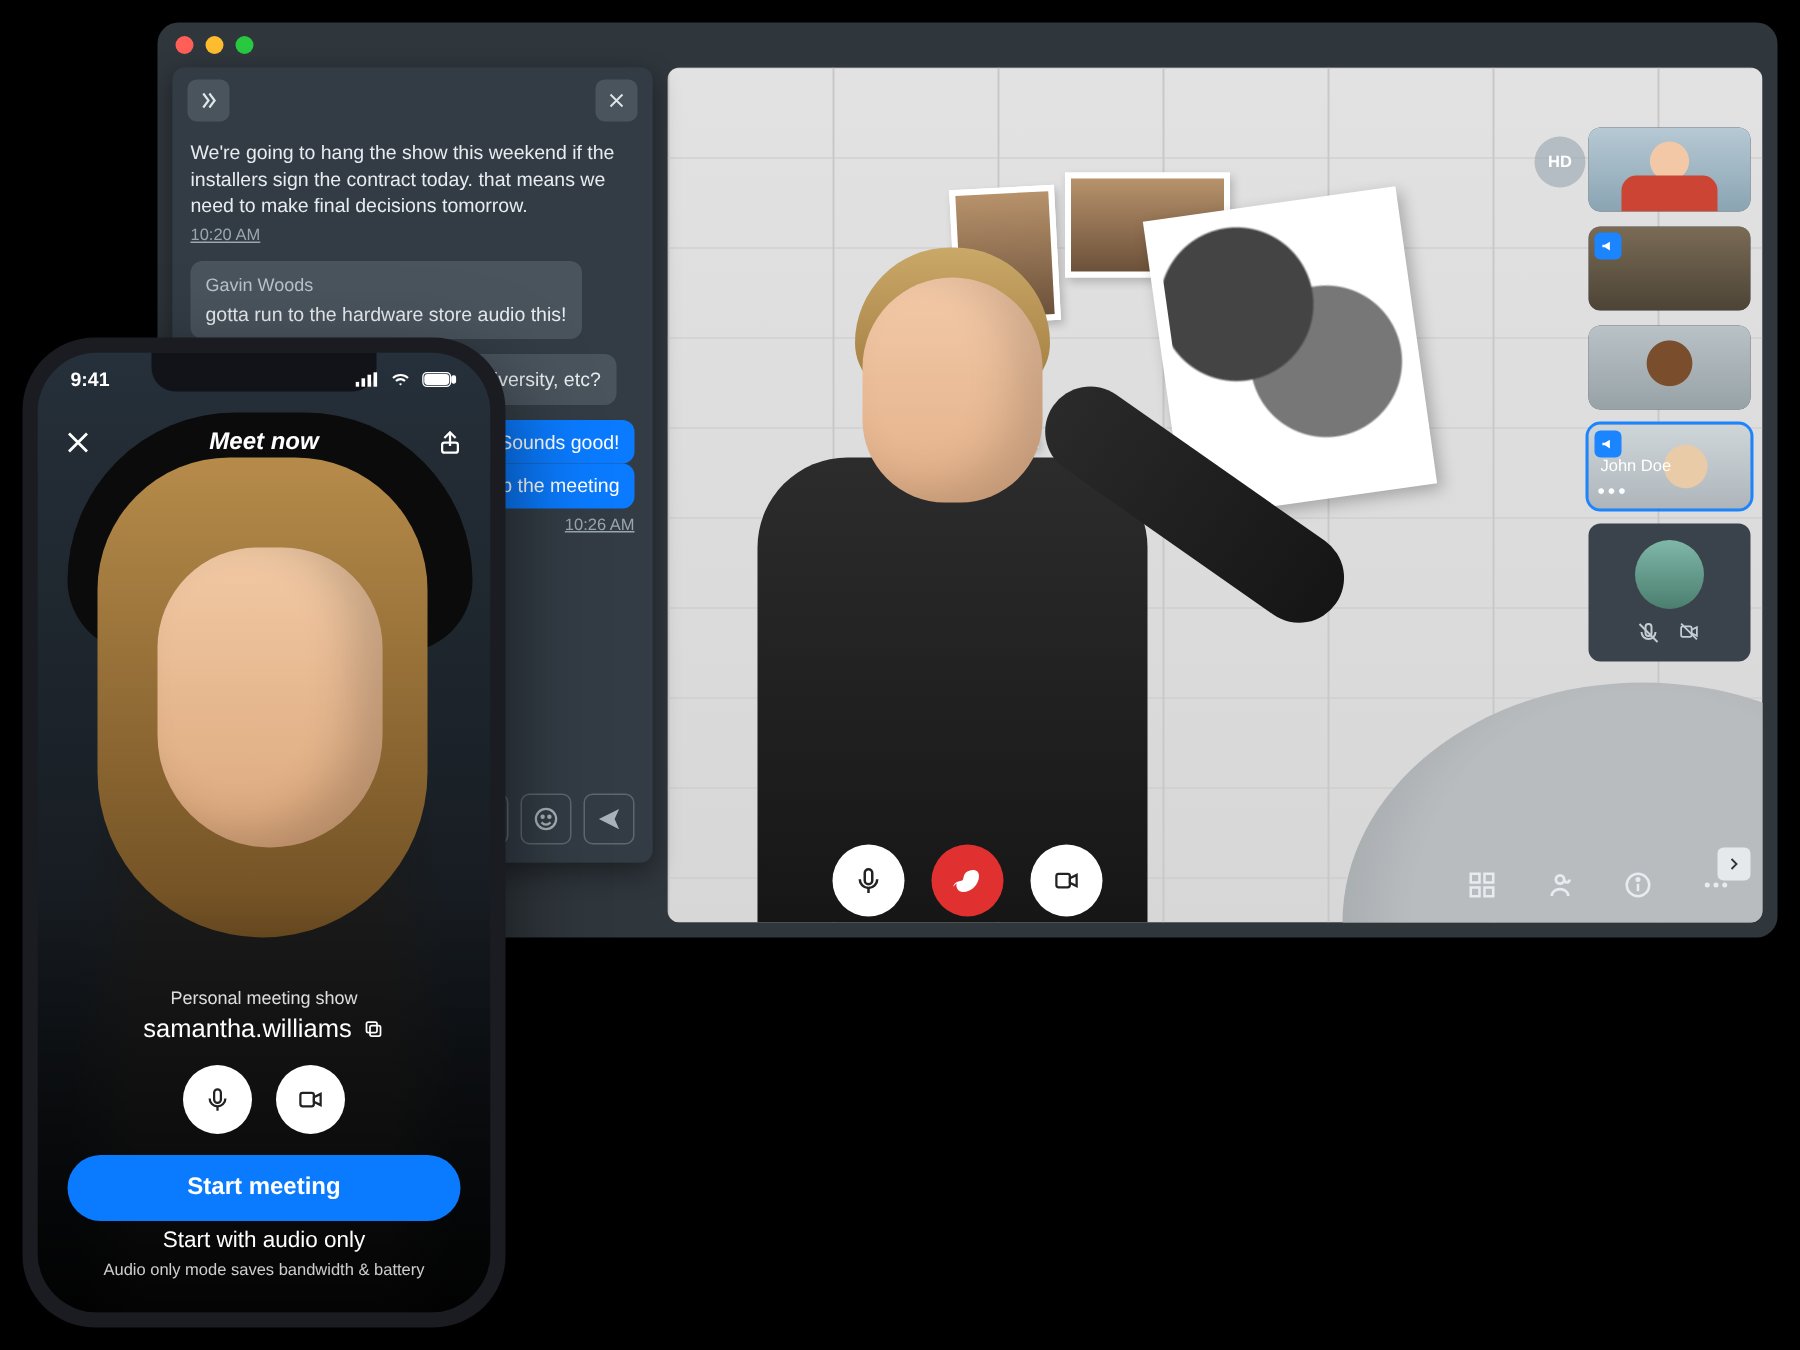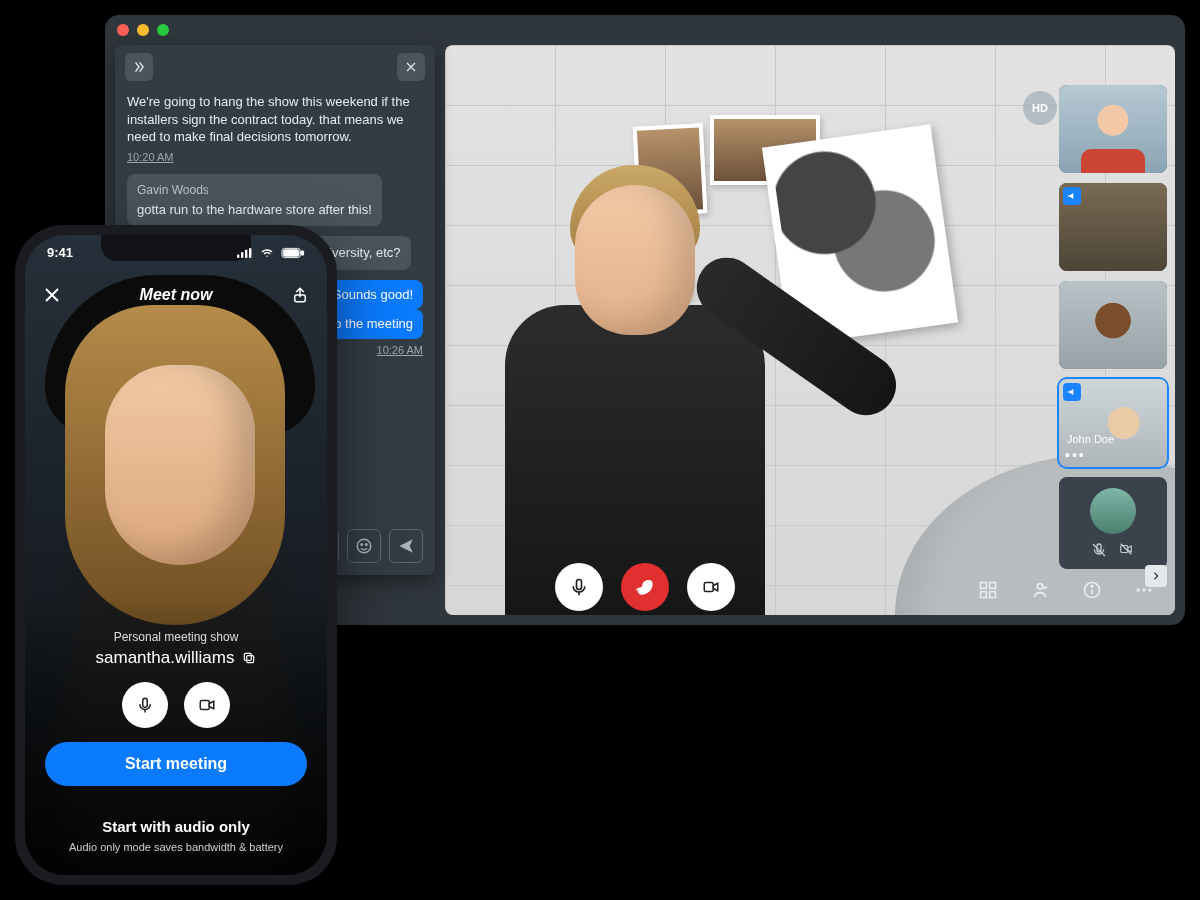--- a/index.html
+++ b/index.html
@@ -88,21 +88,21 @@
   .paper::after{content:'';position:absolute;inset:8px;background:
      radial-gradient(circle at 30% 30%, #444 0 30%, transparent 31%),
      radial-gradient(circle at 65% 55%, #777 0 35%, transparent 36%); filter:blur(.5px);}
   .photo { position:absolute; width:70px;height:90px; background:#fff;border:4px solid #fff; box-shadow:2px 3px 6px rgba(0,0,0,.2);}
   .photo::after{content:'';position:absolute;inset:0;background:linear-gradient(#b7926b,#6c513a);}
   .stage-bottom-curve{position:absolute;right:-120px;bottom:-160px;width:400px;height:320px;border-radius:50%;
      background:radial-gradient(circle,#bfc3c6 0 60%,#9aa0a4 100%); filter:contrast(.9);}
 
   
   .strip { position:absolute; right:18px; top:40px; width:108px; display:flex; flex-direction:column; gap:10px; z-index:4;}
-  .thumb { width:108px; height:88px; border-radius:8px; background:#4b545c; position:relative; overflow:hidden; cursor:pointer;}
+  .thumb { width:108px; height:56px; border-radius:8px; background:#4b545c; position:relative; overflow:hidden; cursor:pointer;}
   .thumb.sel { outline:2px solid #1b84ff; }
   .mini-badge { position:absolute; left:4px; top:4px; width:18px;height:18px;border-radius:4px;background:#1b84ff;display:flex;align-items:center;justify-content:center;}
   .thumb-name{position:absolute;left:8px;bottom:22px;color:#fff;font-size:11px;}
   .thumb-dots{position:absolute;left:6px;bottom:4px;color:#fff;font-size:14px;letter-spacing:2px;}
   .hd-badge { position:absolute; right:128px; top:46px; width:34px;height:34px;border-radius:50%;
               background:rgba(150,165,175,.6); color:#fff;display:flex;align-items:center;justify-content:center;font-size:11px;font-weight:600; z-index:4;}
   .thumb.round { display:flex;align-items:center;justify-content:center; flex-direction:column; height:92px; background:#3a434b;}
   .avatar-c{width:46px;height:46px;border-radius:50%;background:linear-gradient(#7fb7a8,#4b7e6f);}
   .mute-row{display:flex;gap:10px;margin-top:8px;color:#c4cdd3;}
   .pager { position:absolute; right:18px; top:520px; width:22px;height:22px;background:#e6e9eb;border-radius:4px;display:flex;align-items:center;justify-content:center;z-index:4;cursor:pointer;}
@@ -155,21 +155,21 @@
   .statusbar{position:absolute;top:6px;left:0;right:0;display:flex;justify-content:space-between;padding:4px 22px;color:#fff;font-size:13px;font-weight:600; z-index:3;}
   .sb-right{display:flex;gap:6px;align-items:center;}
   .topbar{position:absolute;top:44px;left:0;right:0;display:flex;align-items:center;justify-content:space-between;padding:6px 18px;color:#fff;z-index:3;}
   .title{font-weight:600;font-size:16px;font-style:italic;}
   .phone-lower{position:absolute;left:0;right:0;bottom:0;padding:14px 20px 22px;color:#fff;text-align:center;z-index:3;}
   .pms-label{font-size:12px;opacity:.85;}
   .pms-name{font-size:17px;margin:4px 2px 14px;display:inline-flex;align-items:center;gap:8px;}
   .icon-row{display:flex;justify-content:center;gap:16px;margin-bottom:14px;}
   .white-ic{width:46px;height:46px;border-radius:50%;background:#fff;color:#222;display:flex;align-items:center;justify-content:center;cursor:pointer;}
   .primary-btn{background:#0a7bff;color:#fff;border:none;border-radius:26px;height:44px;width:100%;font-size:16px;font-weight:600;cursor:pointer;}
-  .sec-line{font-size:15px;font-weight:700;margin:32px 0 6px;}
+  .sec-line{font-size:15px;font-weight:400;margin:4px 0 6px;}
   .tiny{font-size:11px;opacity:.8;}
 
   svg{display:block;}
 </style>
 </head>
 <body>
 <div class="canvas">
 
 <div class="mac-window">
   <div class="titlebar">
@@ -196,21 +196,21 @@
         </div>
       </div>
       <div class="chat-scroll">
         <div class="msg">
           <div>We're going to hang the show this weekend if the installers sign the contract today. that means we need to make final decisions tomorrow.</div>
           <div class="time">10:20 AM</div>
         </div>
         <div class="msg">
           <div class="bubble">
             <div class="sender">Gavin Woods</div>
-            <div>gotta run to the hardware store after this!</div>
+            <div>gotta run to the hardware store audio this!</div>
           </div>
         </div>
         <div class="msg">
           <div class="bubble">
             <div>…ould you and …o make sure …iversity, etc?</div>
           </div>
         </div>
         <div class="msg right">
           <span class="blue-bubble">Sounds good!</span><br>
           <span class="blue-bubble">up the meeting</span>

